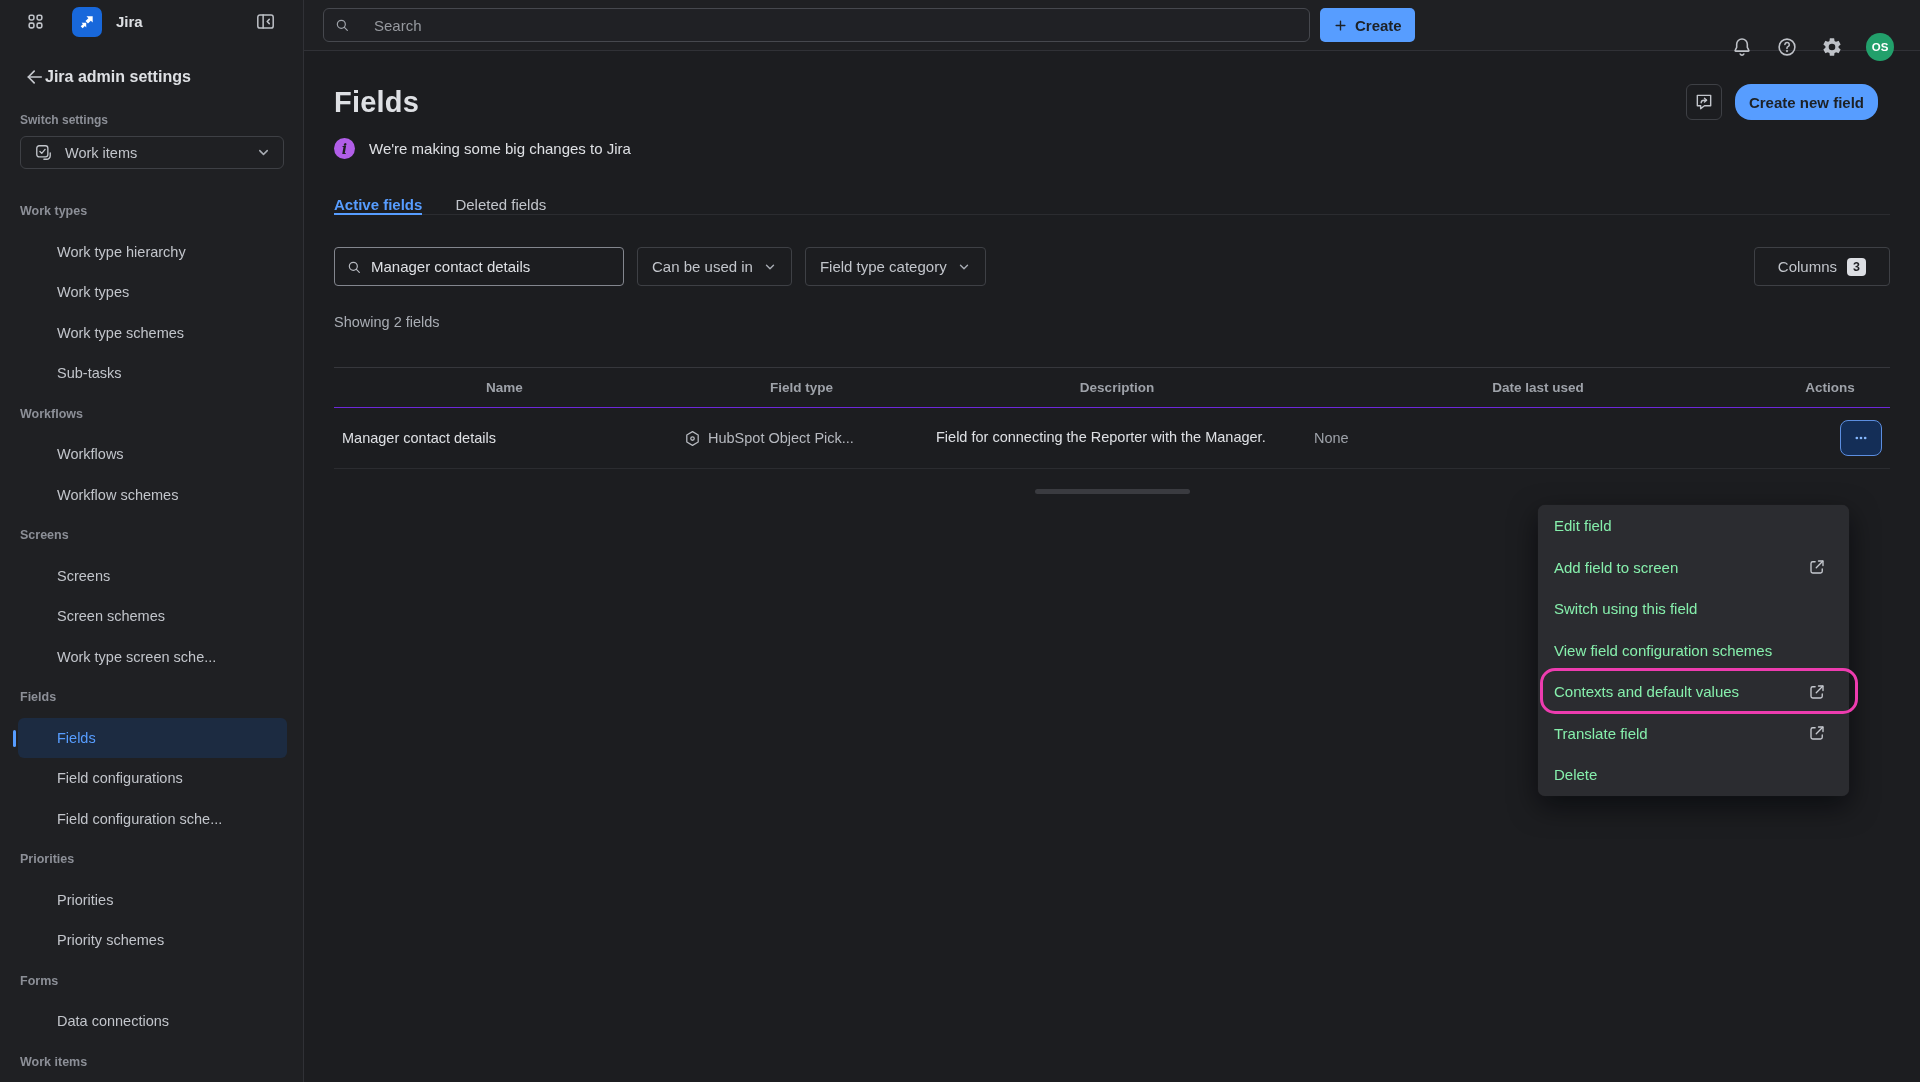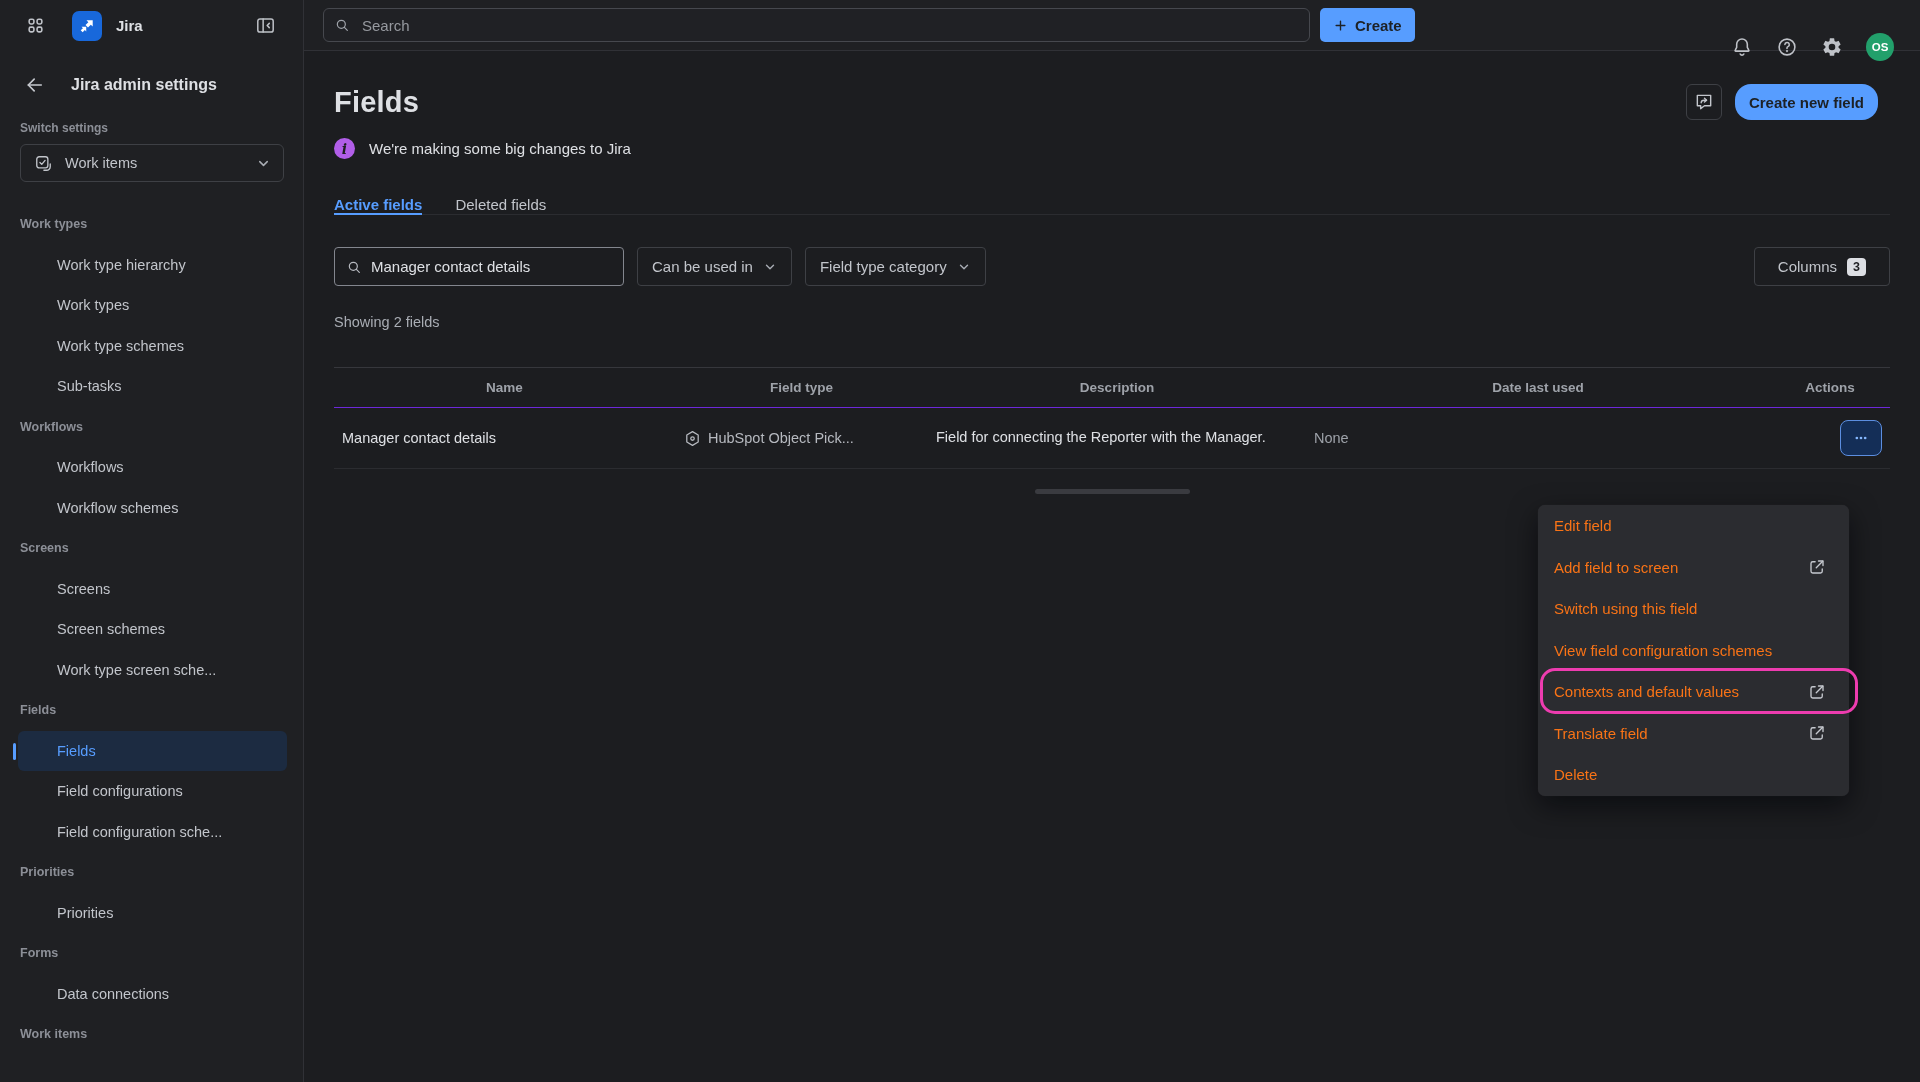--- a/index.html
+++ b/index.html
@@ -17,37 +17,37 @@
   
   .rail{width:304px;flex:0 0 304px;height:100%;background:var(--bg-rail);border-right:1px solid var(--border);display:flex;flex-direction:column;overflow:hidden;}
   .brand-row{height:51px;display:flex;align-items:center;padding:0 27px 0 26px;gap:4px;}
   .icon-btn{background:none;border:none;color:#BFC2C8;cursor:pointer;display:flex;align-items:center;justify-content:center;padding:0;}
   .brand-row .grid{width:19px;height:19px;}
   .logo-tile{width:30px;height:30px;border-radius:7px;background:var(--brand-tile);display:flex;align-items:center;justify-content:center;margin-left:23px;}
   .logo-tile svg{width:22px;height:22px;}
   .brand-name{font-size:15px;font-weight:700;color:var(--txt);margin-left:10px;flex:1;}
   .collapse{width:21px;height:21px;}
 
-  .side-header{display:flex;align-items:center;gap:26px;padding:24px 16px 0 25px;}
+  .side-header{display:flex;align-items:center;gap:0;padding:24px 16px 0 25px;}
   .side-header .back{width:20px;height:20px;color:#C6C9CF;}
   .side-title{font-size:16px;font-weight:700;color:var(--txt);}
   .switch-label{margin:26px 0 0 20px;font-size:12px;font-weight:700;color:var(--label);}
   .switcher{margin:9px 19px 0 20px;height:38px;border:1px solid var(--border-ctl);border-radius:6px;background:transparent;color:var(--txt-dim);display:flex;align-items:center;gap:12px;padding:0 12px 0 13px;font-size:14.5px;cursor:pointer;}
   .switcher svg.wi{width:19px;height:19px;}
   .switcher .chev{margin-left:auto;width:15px;height:15px;color:#A9ADB4;}
   .nav{padding-top:22px;}
   .nav-label{height:40.5px;display:flex;align-items:center;padding-left:20px;font-size:12.5px;font-weight:700;color:var(--label);}
   .nav-item{position:relative;height:40.5px;display:flex;align-items:center;margin:0 16px 0 18px;padding-left:39px;border-radius:6px;font-size:14.5px;color:var(--txt-dim);cursor:pointer;}
   .nav-item.selected{background:#1C2B41;color:var(--accent);}
   .nav-item.selected .indicator{position:absolute;left:-5px;top:12px;width:3px;height:17px;border-radius:2px;background:var(--accent);}
 
   
   .right{flex:1;display:flex;flex-direction:column;min-width:0;}
   .topbar{height:51px;flex:0 0 51px;display:flex;align-items:center;border-bottom:1px solid var(--border);background:var(--bg-rail);padding:0 26px 0 19px;}
-  .top-search{width:987px;height:34px;border:1px solid #46484E;border-radius:6px;background:#202125;display:flex;align-items:center;gap:12px;padding:0 10px;}
+  .top-search{width:987px;height:34px;border:1px solid #46484E;border-radius:6px;background:#202125;display:flex;align-items:center;gap:24px;padding:0 10px;}
   .top-search svg{width:16px;height:16px;color:#9FA3AA;flex:0 0 16px;}
   .top-search input{flex:1;background:transparent;border:none;outline:none;color:var(--txt);font-size:15px;}
   .top-search input::placeholder{color:#96999F;}
   .create-btn{margin-left:10px;height:34px;padding:0 13px;border:none;border-radius:5px;background:var(--accent);color:var(--btn-text);font-size:15px;font-weight:600;display:flex;align-items:center;gap:7px;cursor:pointer;}
   .create-btn svg{width:15px;height:15px;}
   .top-right{margin-left:auto;display:flex;align-items:center;gap:23px;margin-top:44px;}
   .top-right .icon-btn svg{width:22px;height:22px;}
   .avatar{width:28px;height:28px;border-radius:50%;background:var(--avatar);color:#fff;font-size:11.5px;font-weight:700;display:flex;align-items:center;justify-content:center;cursor:pointer;}
 
   .main{flex:1;padding:0 30px;overflow:hidden;}
@@ -87,21 +87,21 @@
   .type-wrap svg{width:19px;height:19px;flex:0 0 19px;}
   .cell-desc div{max-width:352px;line-height:1.45;color:var(--txt);}
   td.cell-date{color:var(--txt-faint);}
   td.cell-actions{text-align:right;padding-right:40px;}
   .more-btn{width:42px;height:36px;border-radius:8px;background:#142E57;border:1.5px solid #5C8EE0;color:#85B8FF;display:inline-flex;align-items:center;justify-content:center;cursor:pointer;}
   .more-btn svg{width:20px;height:20px;}
   .scroll-thumb{margin:20px 0 0 701px;width:155px;height:5px;border-radius:3px;background:#3A3B40;}
 
   
   .context-menu{position:absolute;left:1538px;top:505px;width:311px;background:var(--bg-menu);border-radius:7px;box-shadow:0 10px 28px rgba(2,3,6,.6),0 0 1px rgba(255,255,255,.12);padding:0;z-index:20;}
-  .menu-item{position:relative;height:41.5px;display:flex;align-items:center;padding:0 23px 0 16px;font-size:15px;color:#f97316;cursor:pointer;}
+  .menu-item{position:relative;height:41.5px;display:flex;align-items:center;padding:0 23px 0 16px;font-size:15px;color:#86efac;cursor:pointer;}
   .menu-item svg.ext{margin-left:auto;width:18px;height:18px;color:#C6C9CF;}
   .menu-ring{position:absolute;left:2px;top:-3px;width:318px;height:46px;border:3px solid var(--ring);border-radius:15px;pointer-events:none;}
 </style>
 </head>
 <body>
 
 <div class="app">
 
   <aside class="rail">
     <div class="brand-row">
@@ -167,20 +167,21 @@
         <div class="nav-label">Screens</div>
         <div class="nav-item">Screens</div>
         <div class="nav-item">Screen schemes</div>
         <div class="nav-item">Work type screen sche...</div>
         <div class="nav-label">Fields</div>
         <div class="nav-item selected"><span class="indicator"></span>Fields</div>
         <div class="nav-item">Field configurations</div>
         <div class="nav-item">Field configuration sche...</div>
         <div class="nav-label">Priorities</div>
         <div class="nav-item">Priorities</div>
+        <div class="nav-item">Priority schemes</div>
         <div class="nav-label">Forms</div>
         <div class="nav-item">Data connections</div>
         <div class="nav-label">Work items</div>
       </nav>
   </aside>
 
   <div class="right">
 
     <header class="topbar">
       <div class="top-search">

